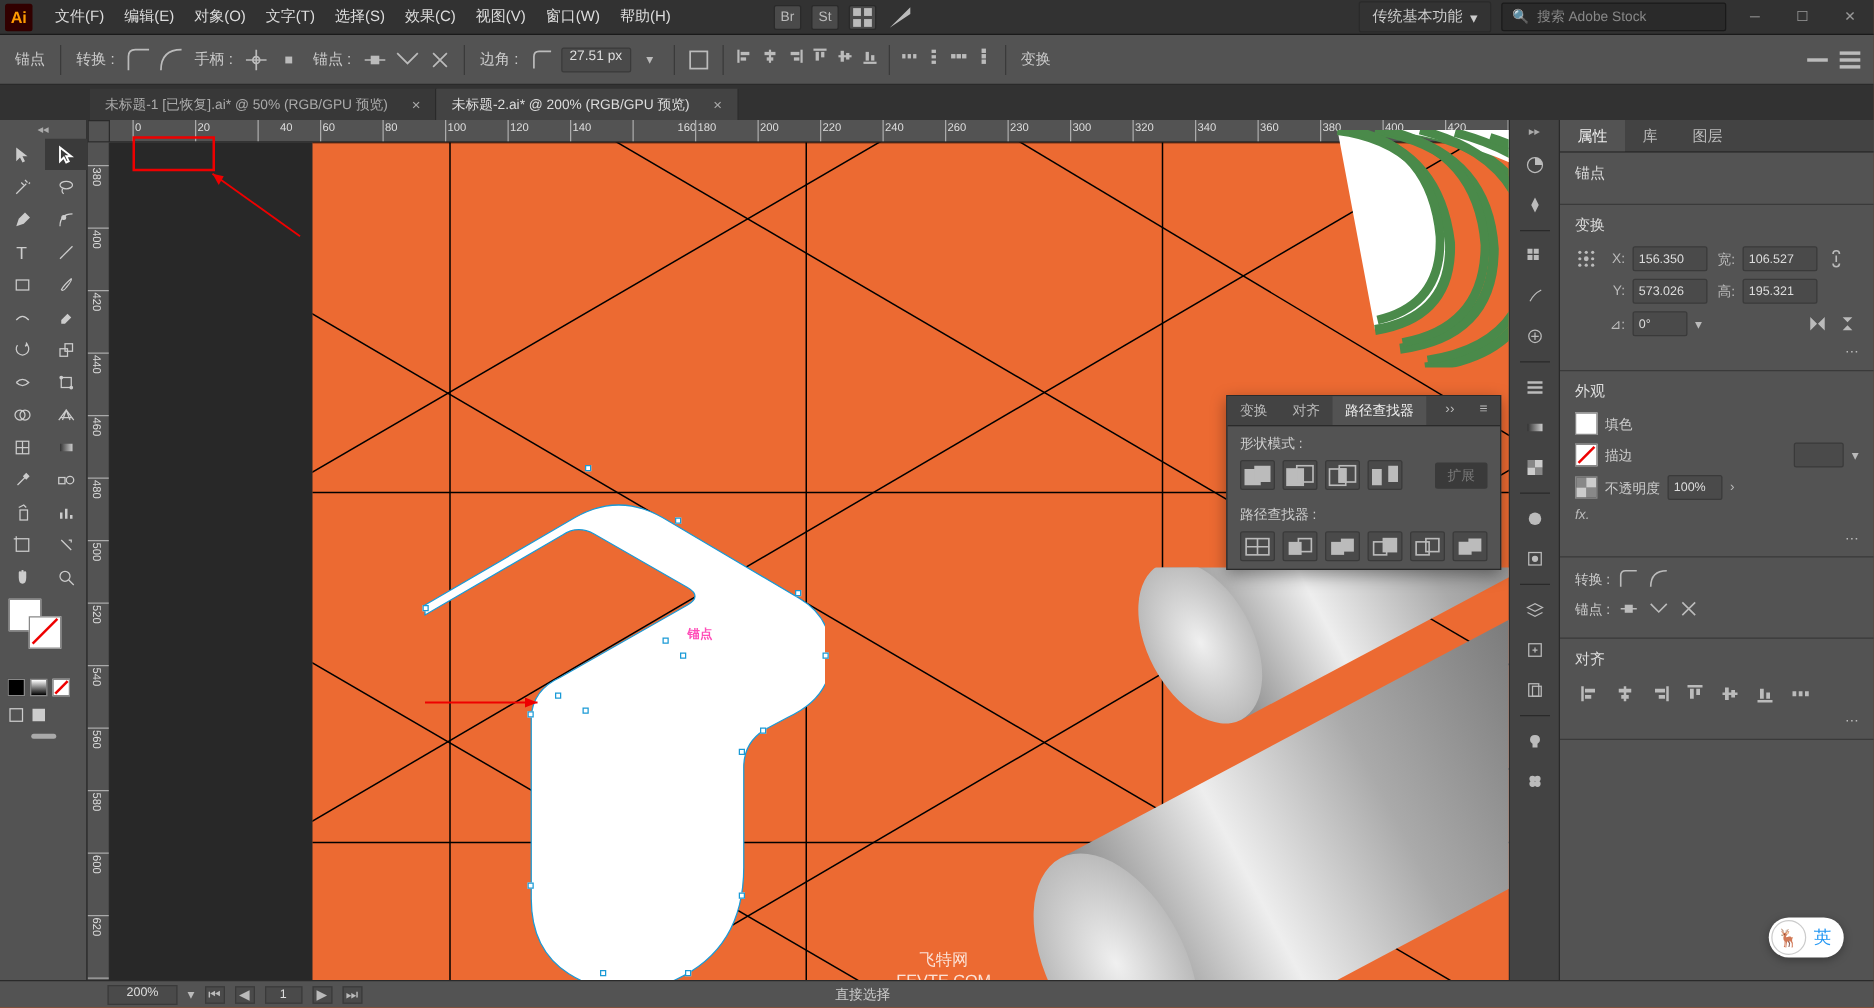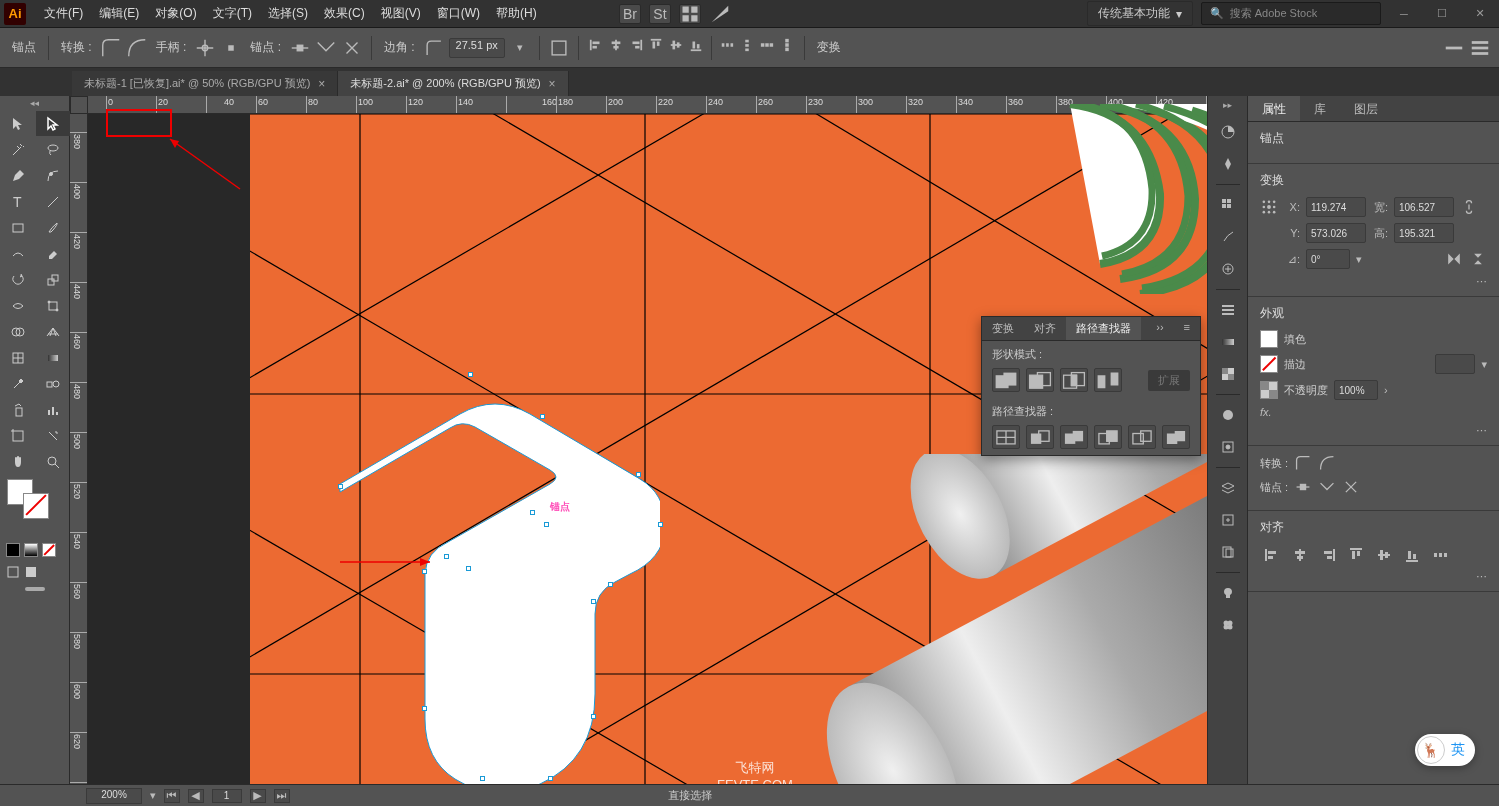--- a/index.html
+++ b/index.html
@@ -2,33 +2,33 @@
 <html><head>
 <meta charset="utf-8">
 <style>
 * { margin:0; padding:0; box-sizing:border-box; font-family:"Microsoft YaHei",sans-serif; user-select:none; }
 body { width:1499px; height:806px; background:#323232; overflow:hidden; position:relative; color:#ccc; font-size:11px; }
 .menubar { height:28px; background:#323232; display:flex; align-items:center; padding:0 4px; border-bottom:1px solid #1a1a1a; }
 .app-icon { width:22px; height:22px; background:#310000; color:#ff9a00; display:flex; align-items:center; justify-content:center; font-weight:bold; font-size:13px; margin-right:10px; border-radius:2px; }
 .menu-item { padding:0 8px; height:100%; display:flex; align-items:center; color:#ddd; font-size:12px; cursor:default; }
 .mb-spacer { flex:1; }
 .mb-right { display:flex; align-items:center; gap:8px; }
-.mb-rb { width:22px; height:20px; background:#4a4a4a; border:1px solid #2a2a2a; display:flex; align-items:center; justify-content:center; font-size:14px; color:#bbb; border-radius:2px; }
+.mb-rb { width:22px; height:20px; background:#4a4a4a; border:1px solid #2a2a2a; display:flex; align-items:center; justify-content:center; font-size:11px; color:#bbb; border-radius:2px; }
 .workspace-sel { padding:3px 10px; background:#333; border:1px solid #2a2a2a; color:#ccc; font-size:12px; border-radius:2px; display:flex; align-items:center; gap:6px; }
 .search-box { width:180px; padding:3px 8px; background:#2a2a2a; border:1px solid #1a1a1a; color:#888; font-size:11px; border-radius:2px; display:flex; align-items:center; gap:6px; }
 .win-btn { width:30px; height:18px; display:flex; align-items:center; justify-content:center; color:#999; font-size:11px; }
 .ctrlbar { height:40px; background:#535353; display:flex; align-items:center; padding:0 8px; border-bottom:1px solid #2a2a2a; gap:4px; }
 .cb-label { color:#ccc; font-size:12px; padding:0 4px; }
 .cb-btn { width:22px; height:22px; display:flex; align-items:center; justify-content:center; color:#bbb; }
 .cb-sep { width:1px; height:24px; background:#3a3a3a; margin:0 4px; }
 .cb-input { width:56px; height:20px; background:#4a4a4a; border:1px solid #3a3a3a; color:#ddd; font-size:11px; text-align:center; border-radius:2px; }
 .cb-align { width:18px; height:18px; display:flex; align-items:center; justify-content:center; }
 .cb-align svg { width:14px; height:14px; }
 .tabbar { height:28px; background:#323232; display:flex; align-items:flex-end; padding-left:72px; }
-.tab { padding:5px 12px 5px 12px; background:#434343; color:#ddd; font-size:11px; display:flex; align-items:center; gap:8px; border-right:1px solid #2a2a2a; }
+.tab { padding:5px 12px 5px 12px; background:#434343; color:#ddd; font-size:11px; display:flex; align-items:center; gap:19px; border-right:1px solid #2a2a2a; }
 .tab.inactive { background:#383838; color:#aaa; }
 .tab .close { color:#aaa; font-size:12px; }
 .main { position:absolute; top:96px; left:0; right:0; bottom:22px; display:flex; }
 .toolbox { width:70px; background:#535353; border-right:1px solid #2a2a2a; display:flex; flex-direction:column; position:relative; }
 .tool-chevron { height:14px; display:flex; justify-content:center; align-items:center; color:#aaa; font-size:9px; }
 .tool-grid { display:grid; grid-template-columns:1fr 1fr; gap:1px; padding:1px; }
 .tool { width:34px; height:25px; display:flex; align-items:center; justify-content:center; color:#ccc; position:relative; }
 .tool.active { background:#3a3a3a; }
 .tool svg { width:16px; height:16px; }
 .tool-sep { grid-column:1/3; height:8px; }
@@ -872,21 +872,21 @@
               <circle cx="11" cy="3" r="1"></circle>
               <circle cx="3" cy="7" r="1"></circle>
               <circle cx="7" cy="7" r="1.5"></circle>
               <circle cx="11" cy="7" r="1"></circle>
               <circle cx="3" cy="11" r="1"></circle>
               <circle cx="7" cy="11" r="1"></circle>
               <circle cx="11" cy="11" r="1"></circle>
             </svg>
           </div>
         <span class="pp-lbl">X:</span>
-        <div class="pp-val">119.274</div>
+        <div class="pp-val">156.350</div>
         <span class="pp-lbl">宽:</span>
         <div class="pp-val">106.527</div>
         <div class="pp-icon">
             <svg viewBox="0 0 14 14" stroke="#bbb" fill="none">
               <path d="M5 4 Q5 2 7 2 Q9 2 9 4 M5 10 Q5 12 7 12 Q9 12 9 10 M7 5 L7 9"></path>
             </svg>
           </div>
       </div>
       <div class="pp-row">
         <div style="width:18px"></div>

